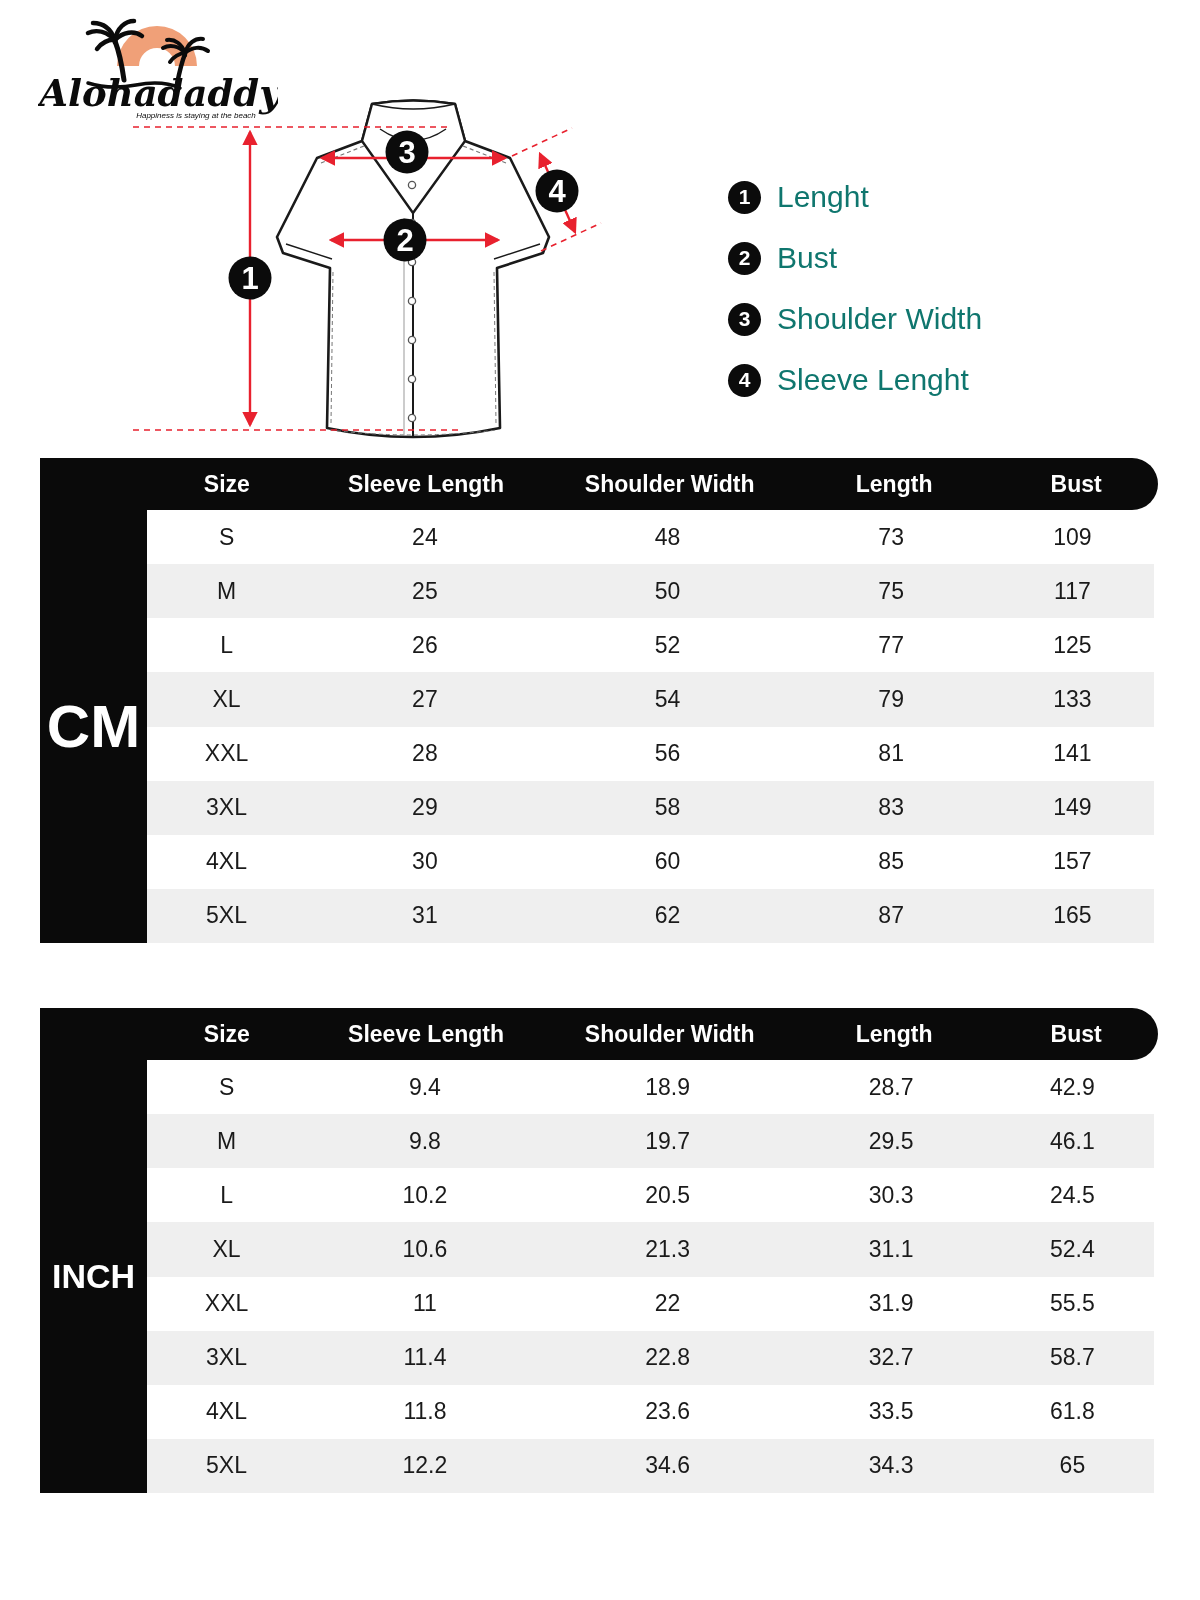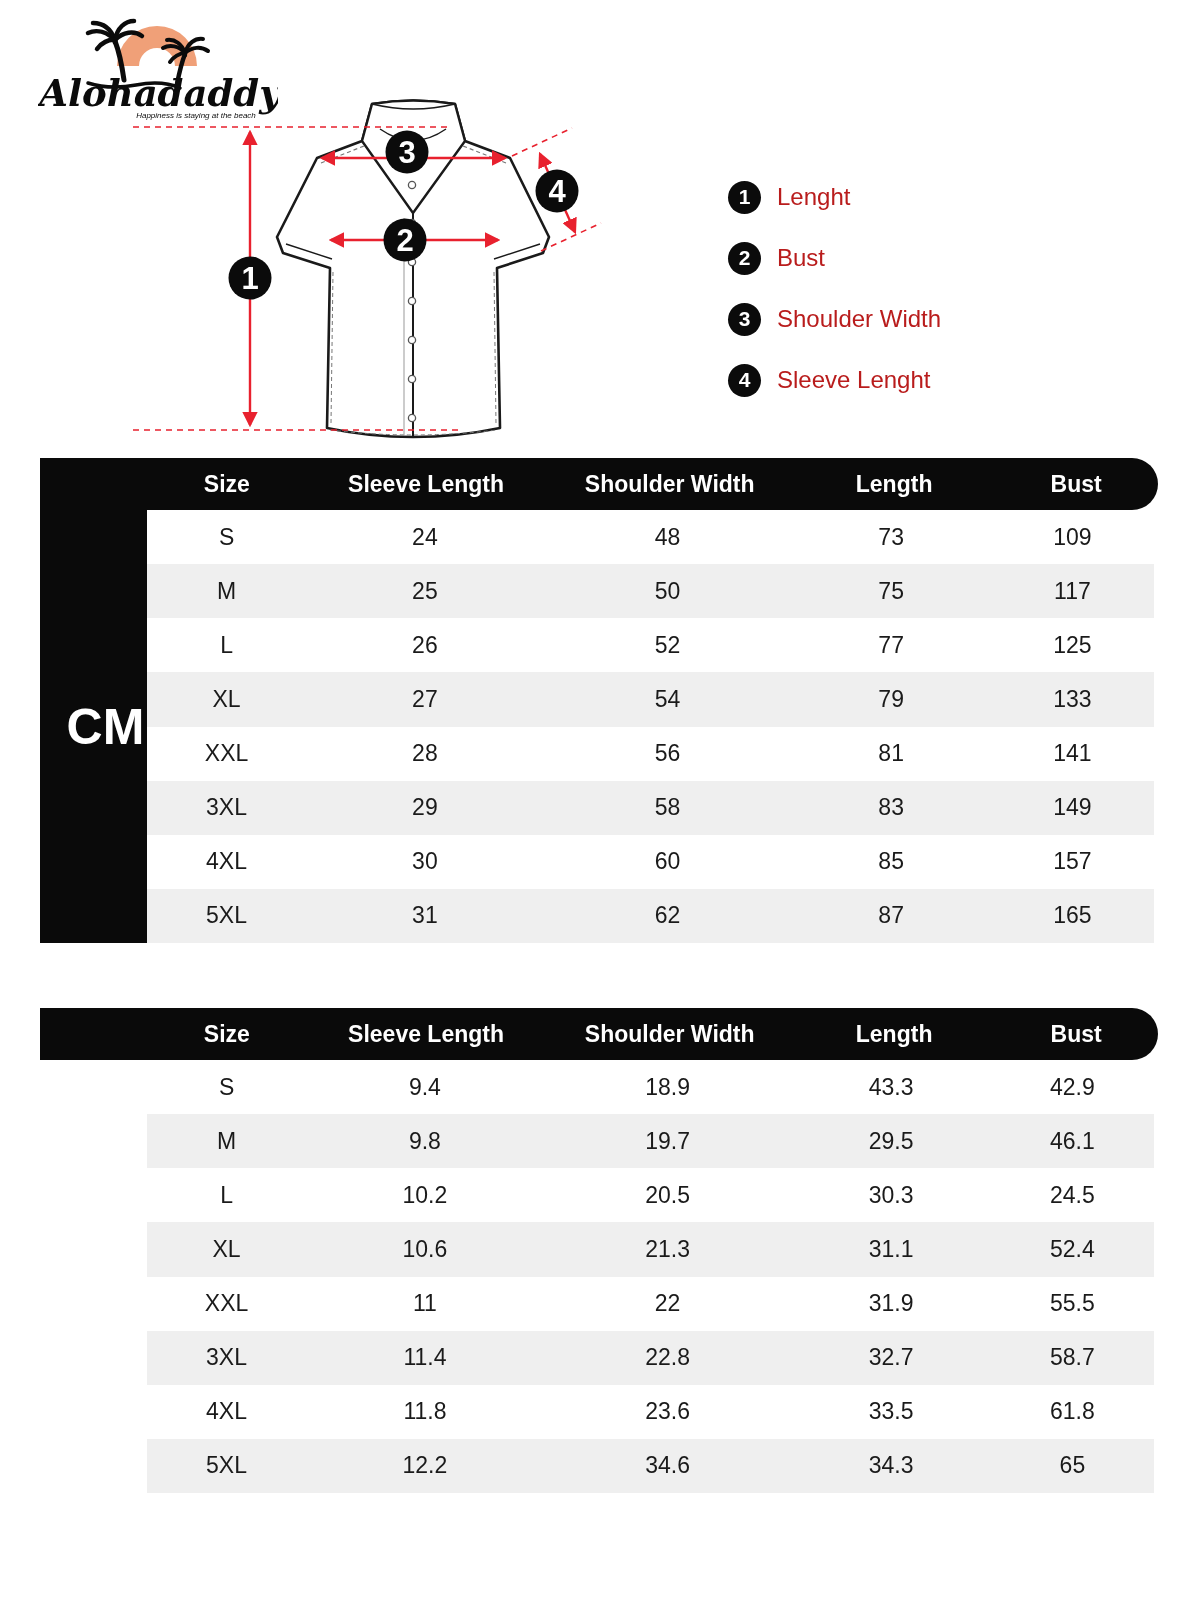--- a/index.html
+++ b/index.html
@@ -11,34 +11,34 @@
   .page-title{position:absolute;left:640px;top:38px;transform:translateX(-50%);
               font-size:42px;font-weight:700;white-space:nowrap;letter-spacing:0px;}
 
   
   .shirt-svg{position:absolute;left:110px;top:95px;}
   .legend{position:absolute;left:728px;top:180px;display:flex;flex-direction:column;gap:27px;}
   .legend-item{display:flex;align-items:center;gap:16px;height:34px;}
   .legend-num{width:33px;height:33px;border-radius:50%;background:#0b0b0b;color:#fff;
               display:flex;align-items:center;justify-content:center;
               font-size:21px;font-weight:700;flex:0 0 auto;}
-  .legend-label{font-size:24px;color:#b91c1c;}
+  .legend-label{font-size:30px;color:#0f766e;}
 
   
   .size-table{position:absolute;left:40px;width:1118px;height:485px;}
   .size-table.cm{top:458px;}
   .size-table.inch{top:1008px;}
   .thead{position:absolute;left:0;top:0;right:0;height:52px;background:#0a0a0a;
          border-radius:0 27px 27px 0;display:flex;align-items:center;justify-content:space-between;}
   .thead .spacer{width:107px;flex:0 0 auto;}
   .tcell{text-align:center;}
   .thead .tcell{color:#fff;font-weight:700;font-size:23px;}
   .unit-label{position:absolute;left:0;top:52px;bottom:0;width:107px;background:#0a0a0a;
               color:#fff;display:flex;align-items:center;justify-content:center;font-weight:700;}
-  .size-table.cm .unit-label{font-size:50px;padding-left:12px;}
+  .size-table.cm .unit-label{font-size:60px;}
   .size-table.inch .unit-label{font-size:34px;letter-spacing:0px;}
   .tbody{position:absolute;left:107px;top:52px;right:4px;bottom:0;display:flex;flex-direction:column;}
   .trow{flex:1;display:flex;align-items:center;background:#fff;font-size:23px;color:#1a1a1a;}
   .trow:nth-child(even){background:#efefef;}
   .c-size{width:15.8%;}
   .c-sleeve{width:23.6%;}
   .c-shoulder{width:24.6%;}
   .c-length{width:19.8%;}
   .c-bust{width:16.2%;}
 
@@ -238,26 +238,27 @@
 
   <div class="size-table inch">
     <div class="thead">
       <div class="spacer"></div>
       <div class="tcell c-size">Size</div>
       <div class="tcell c-sleeve">Sleeve Length</div>
       <div class="tcell c-shoulder">Shoulder Width</div>
       <div class="tcell c-length">Length</div>
       <div class="tcell c-bust">Bust</div>
     </div>
+    <div class="unit-label">INCH</div>
     <div class="tbody">
   <div class="trow">
     <div class="tcell c-size">S</div>
     <div class="tcell c-sleeve">9.4</div>
     <div class="tcell c-shoulder">18.9</div>
-    <div class="tcell c-length">43.3</div>
+    <div class="tcell c-length">28.7</div>
     <div class="tcell c-bust">42.9</div>
   </div>
 
   <div class="trow">
     <div class="tcell c-size">M</div>
     <div class="tcell c-sleeve">9.8</div>
     <div class="tcell c-shoulder">19.7</div>
     <div class="tcell c-length">29.5</div>
     <div class="tcell c-bust">46.1</div>
   </div>

